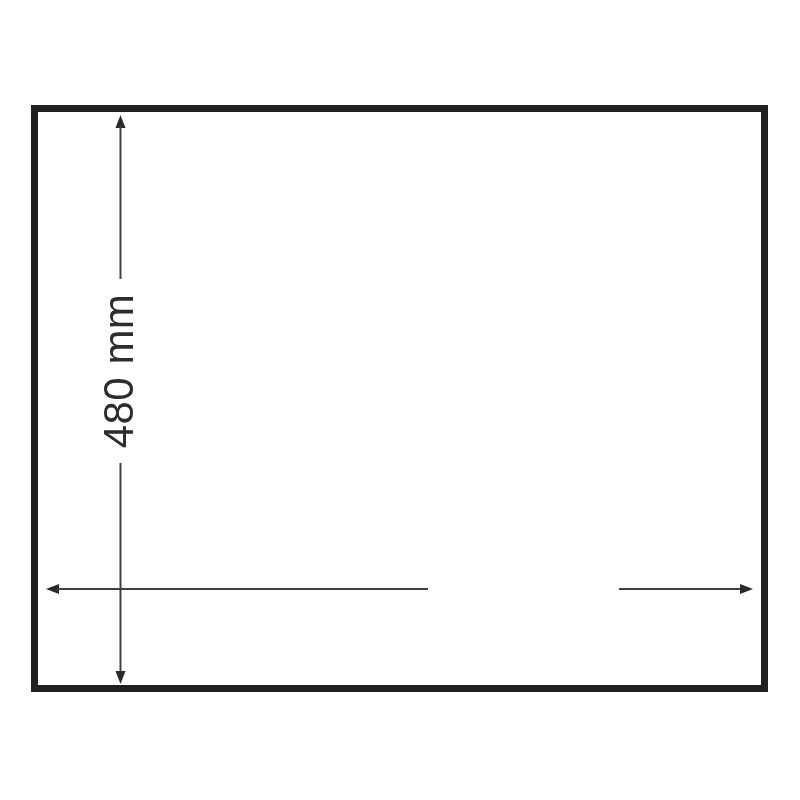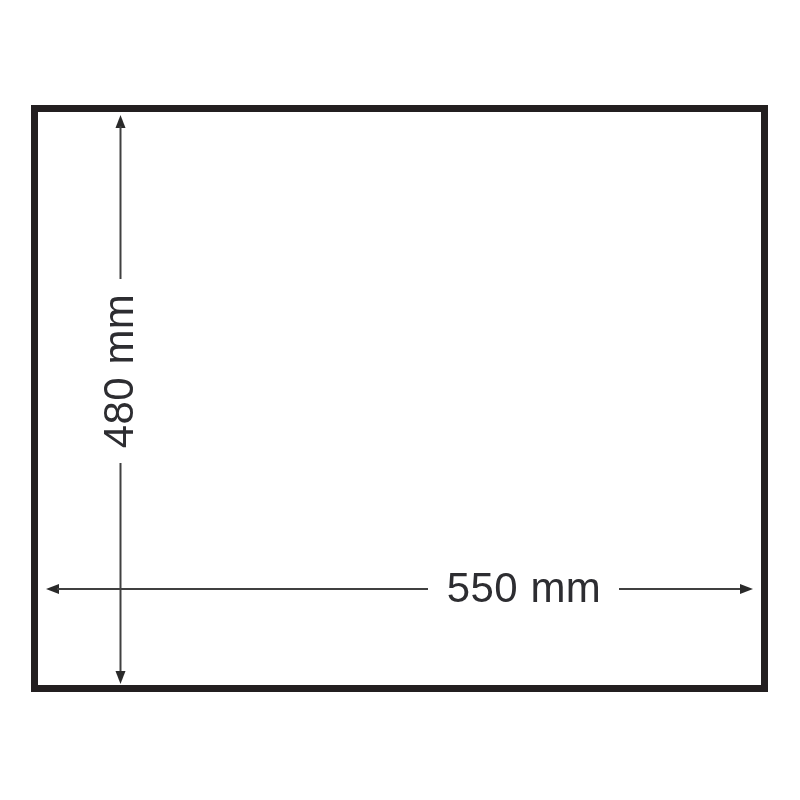--- a/index.html
+++ b/index.html
@@ -70,15 +70,14 @@
     <g stroke="#404040" stroke-width="2" fill="#2a2a2a">
       <polygon points="46,589 59,584 59,594" stroke="none"></polygon>
       <line x1="57" y1="589" x2="428" y2="589"></line>
       <line x1="619" y1="589" x2="742" y2="589"></line>
       <polygon points="753,589 740,584 740,594" stroke="none"></polygon>
     </g>
   </svg>
 
   <div class="dim-label dim-label-height">480 mm</div>
 
-  <div class="dim-label dim-label-width">550 mm</div>
 
 </div>
 
 </body></html>

